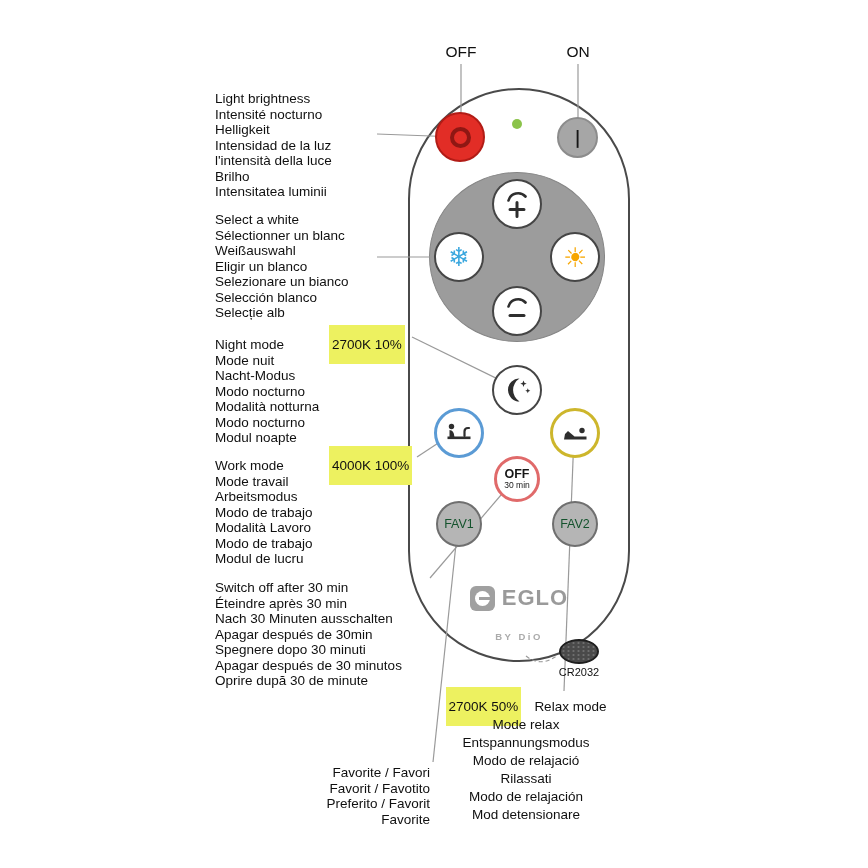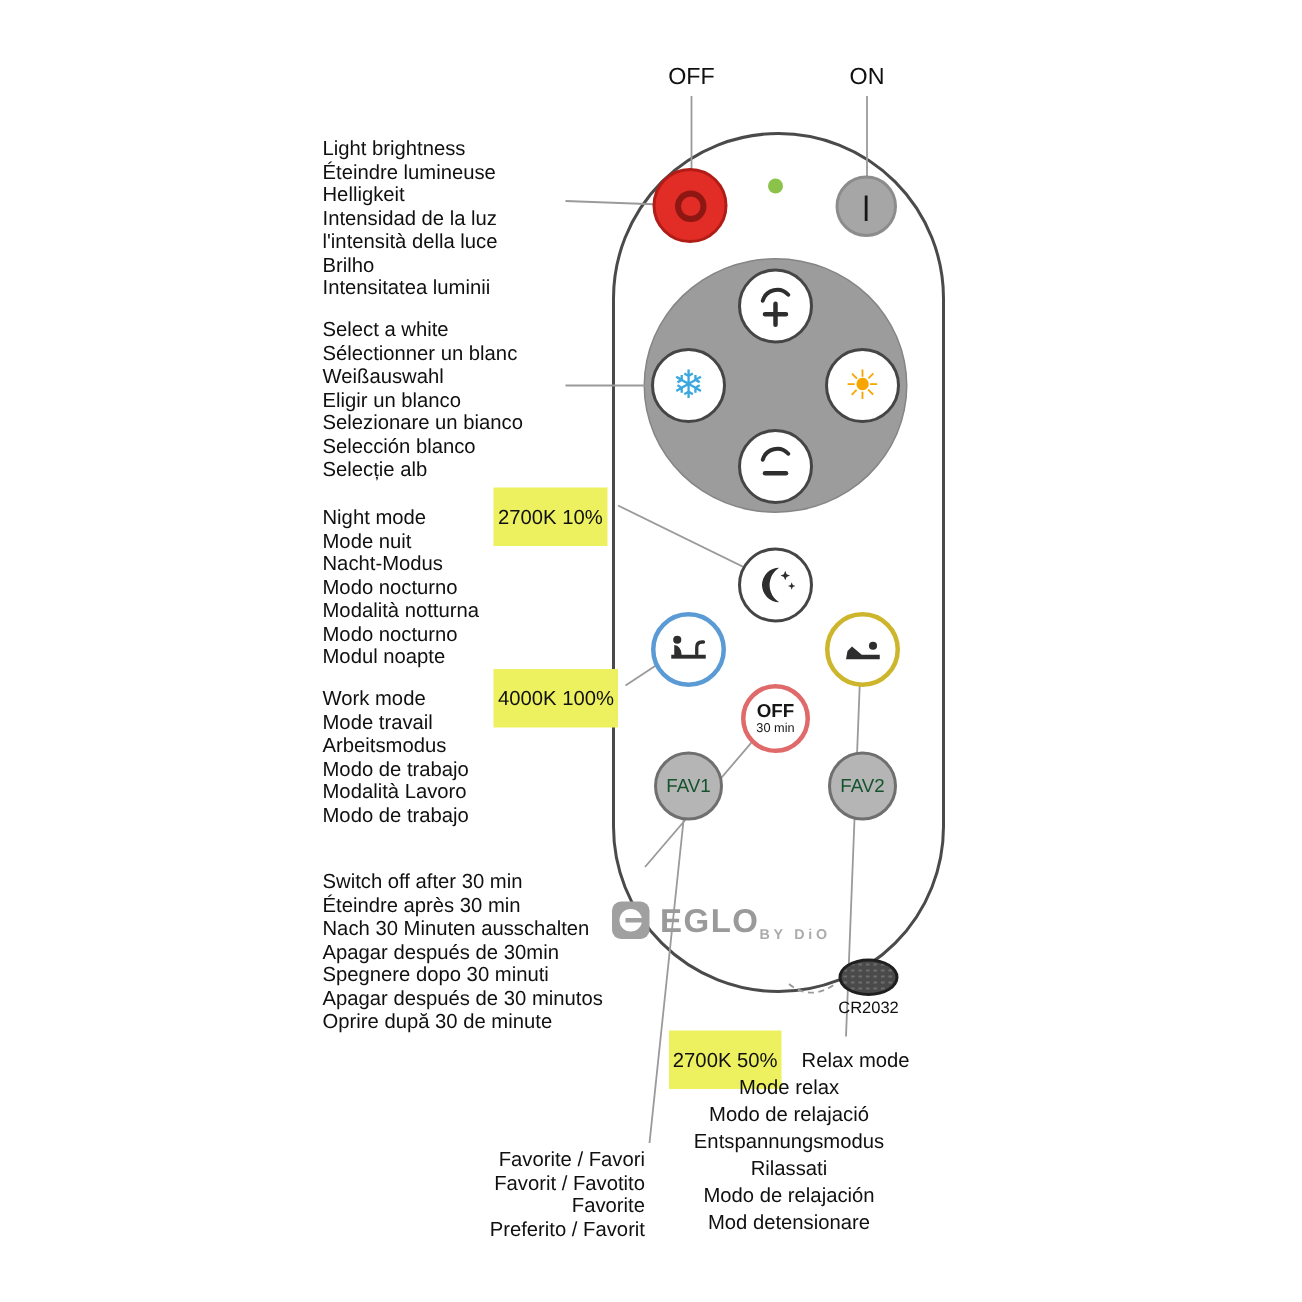--- a/index.html
+++ b/index.html
@@ -41,21 +41,21 @@
   .btn-work{left:434px;top:408px;width:50px;height:50px;border:3px solid #5b9bd5;}
   .btn-relax{left:550px;top:408px;width:50px;height:50px;border:3px solid #cdb62c;}
   .btn-off30{left:494px;top:456px;width:46px;height:46px;border:3px solid #e06a6a;flex-direction:column;}
   .off30-l1{font-weight:bold;font-size:12.5px;line-height:12px;color:#161616;}
   .off30-l2{font-size:8.5px;line-height:10px;color:#161616;}
   .btn-fav{width:46px;height:46px;background:#b5b5b5;border:2px solid #6f6f6f;
            font-weight:normal;font-size:12.5px;color:#14532d;}
   .btn-fav1{left:436px;top:501px;}
   .btn-fav2{left:552px;top:501px;}
 
-  .brand{position:absolute;left:408px;top:598px;width:222px;display:flex;flex-direction:row;
+  .brand{position:absolute;left:408px;top:585px;width:222px;display:flex;flex-direction:column;
          align-items:center;z-index:5;}
   .brand-row{display:flex;align-items:center;gap:7px;}
   .brand-mark{width:25px;height:25px;background:#a0a0a0;border-radius:6px;display:flex;
               align-items:center;justify-content:center;}
   .brand-mark-e{width:15px;height:15px;background:#fff;border-radius:50%;position:relative;}
   .brand-mark-e::after{content:"";position:absolute;left:4px;top:6px;width:11px;height:3px;background:#a0a0a0;}
   .brand-name{font-size:22px;font-weight:bold;color:#9a9a9a;letter-spacing:1px;}
   .brand-sub{margin-top:20px;font-size:9.5px;font-weight:bold;color:#ababab;letter-spacing:2.5px;}
 
   .battery{position:absolute;left:559px;top:639px;width:40px;height:25px;border-radius:50%;
@@ -154,21 +154,21 @@
       <div class="brand-name">EGLO</div>
     </div>
     <div class="brand-sub">BY DiO</div>
   </div>
 
   <div class="battery"></div>
   <div class="battery-label">CR2032</div>
 
   <div class="note" style="left:215px;top:81px">
     <div>Light brightness</div>
-    <div>Éteindre lumineuse</div>
+    <div>Intensité nocturno</div>
     <div>Helligkeit</div>
     <div>Intensidad de la luz</div>
     <div>l'intensità della luce</div>
     <div>Brilho</div>
     <div>Intensitatea luminii</div>
   </div>
 
   <div class="note" style="left:215px;top:202px">
     <div>Select a white</div>
     <div>Sélectionner un blanc</div>
@@ -189,42 +189,43 @@
     <div>Modul noapte</div>
   </div>
 
   <div class="note" style="left:215px;top:448px">
     <div><span class="title-spacer">Work mode</span><span class="hl">4000K 100%</span></div>
     <div>Mode travail</div>
     <div>Arbeitsmodus</div>
     <div>Modo de trabajo</div>
     <div>Modalità Lavoro</div>
     <div>Modo de trabajo</div>
+    <div>Modul de lucru</div>
   </div>
 
   <div class="note" style="left:215px;top:570px">
     <div>Switch off after 30 min</div>
     <div>Éteindre après 30 min</div>
     <div>Nach 30 Minuten ausschalten</div>
     <div>Apagar después de 30min</div>
     <div>Spegnere dopo 30 minuti</div>
     <div>Apagar después de 30 minutos</div>
     <div>Oprire după 30 de minute</div>
   </div>
 
   <div class="note right" style="left:215px;top:755px;width:215px">
     <div>Favorite / Favori</div>
     <div>Favorit / Favotito</div>
+    <div>Preferito / Favorit</div>
     <div>Favorite</div>
-    <div>Preferito / Favorit</div>
   </div>
 
   <div class="note right relax" style="left:400px;top:688px;width:252px">
     <div><span class="hl" style="margin-right:13px">2700K 50%</span><span>Relax mode</span></div>
     <div>Mode relax</div>
+    <div>Entspannungsmodus</div>
     <div>Modo de relajació</div>
-    <div>Entspannungsmodus</div>
     <div>Rilassati</div>
     <div>Modo de relajación</div>
     <div>Mod detensionare</div>
   </div>
 
 </div>
 
 </body></html>

